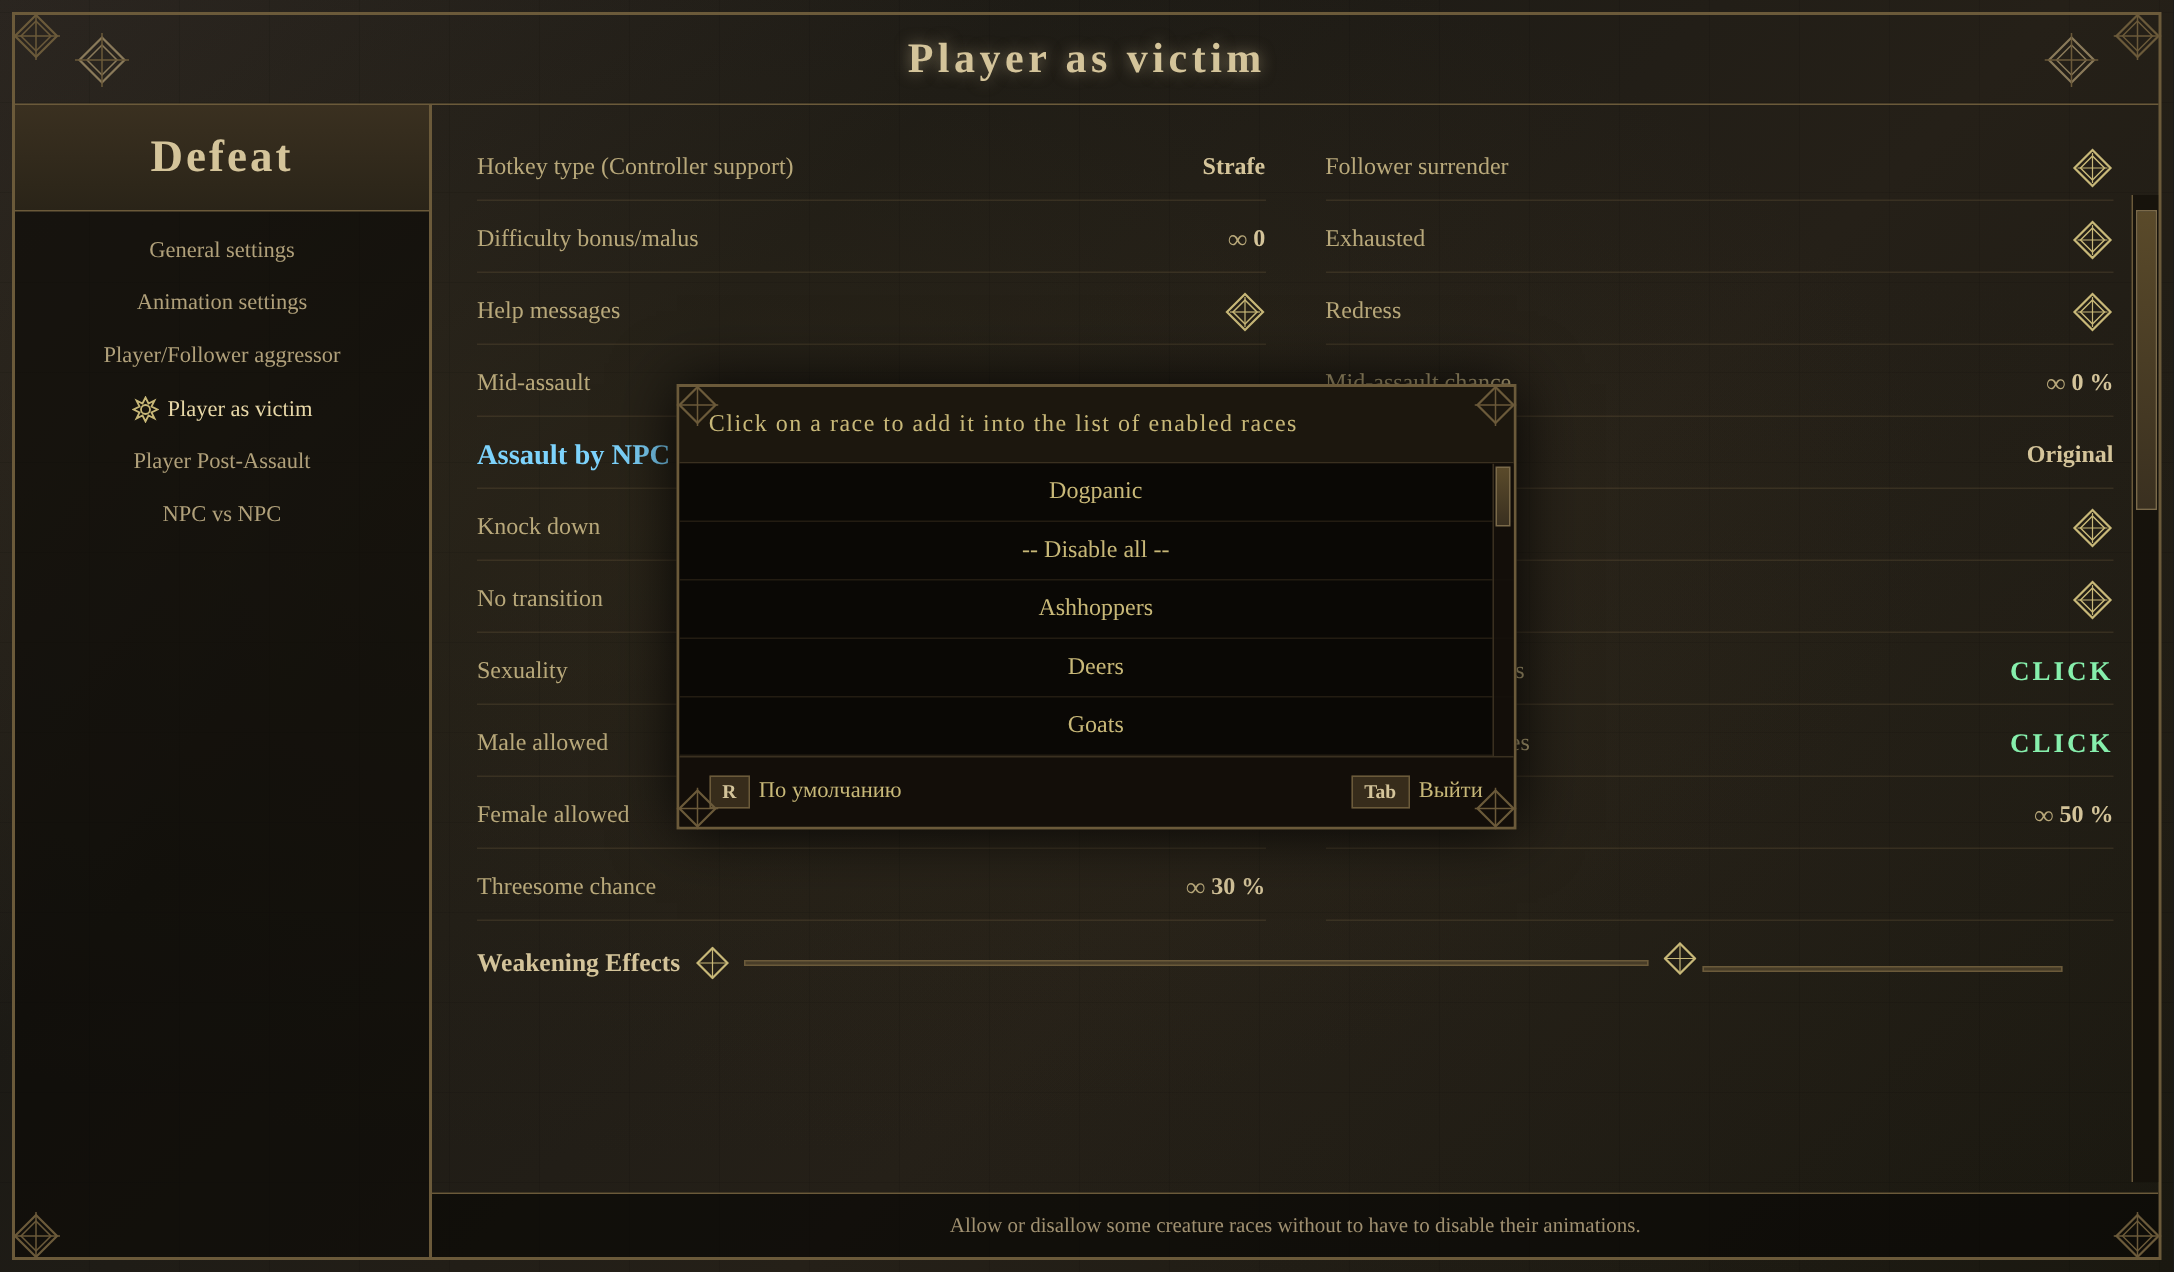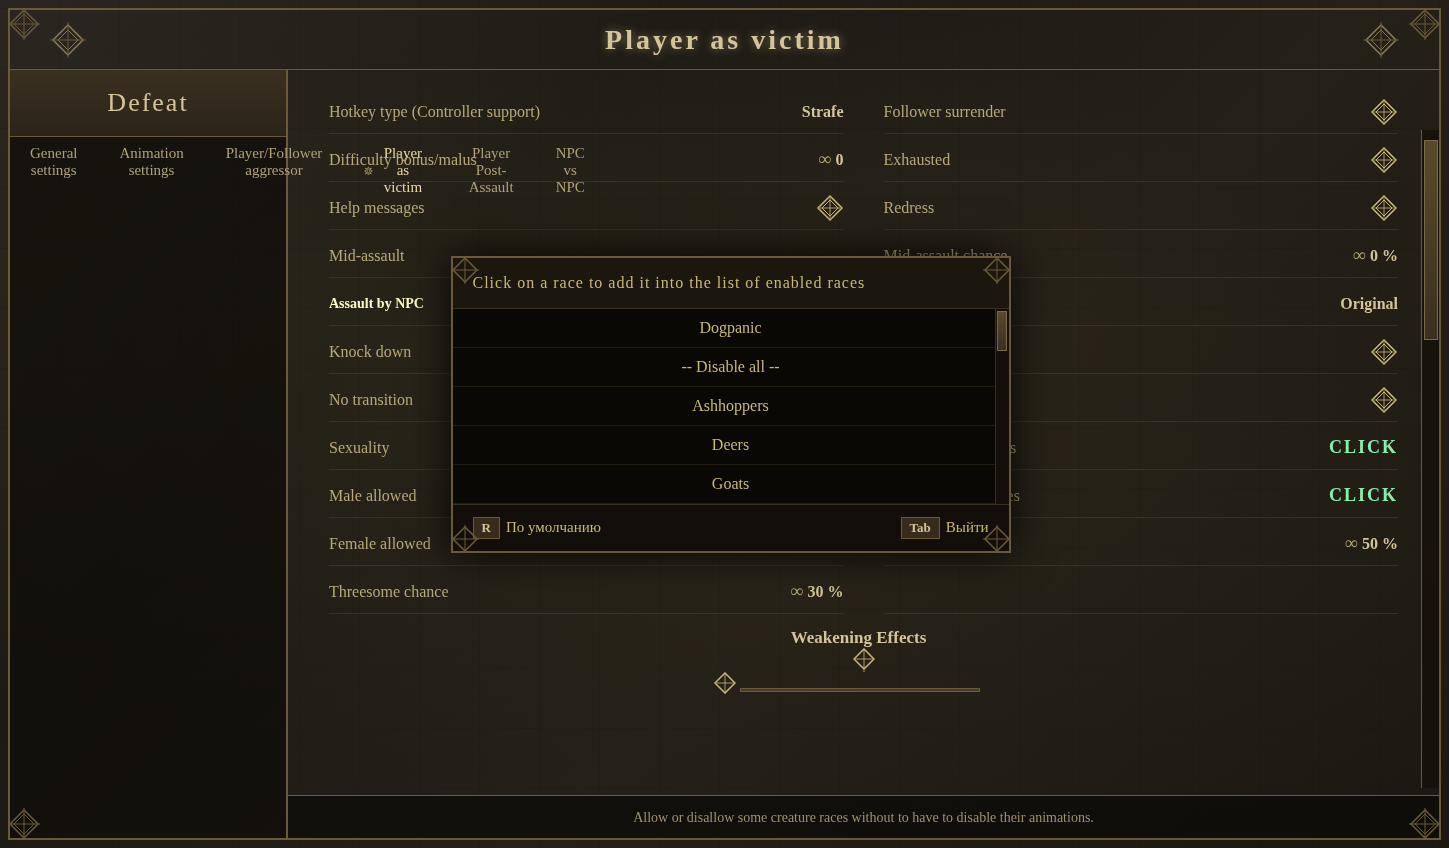--- a/index.html
+++ b/index.html
@@ -110,29 +110,29 @@
 
     .sidebar-defeat {
       background: linear-gradient(to bottom, #3a3020, #2a2418);
       border-bottom: 1px solid #6b5a3a;
       padding: 18px 20px;
       text-align: center;
     }
 
     .sidebar-defeat-text {
       color: #d4c49a;
-      font-size: 26px;
-      font-weight: normal;
+      font-size: 30px;
+      font-weight: bold;
       letter-spacing: 2px;
     }
 
     .sidebar-nav {
       display: flex;
-      flex-direction: row;
-      padding: 0 0;
+      flex-direction: column;
+      padding: 10px 0;
       gap: 2px;
     }
 
     .sidebar-item {
       padding: 8px 20px;
       color: #b0a07a;
       font-size: 15px;
       cursor: pointer;
       text-align: center;
       transition: color 0.2s;
@@ -150,21 +150,21 @@
     .main-content {
       flex: 1;
       display: flex;
       flex-direction: column;
       overflow: hidden;
       position: relative;
     }
 
     .content-area {
       flex: 1;
-      padding: 20px 41px;
+      padding: 20px 30px;
       overflow-y: auto;
       position: relative;
     }
 
     
     .settings-columns {
       display: grid;
       grid-template-columns: 1fr 1fr;
       gap: 4px 40px;
     }
@@ -177,23 +177,23 @@
       border-bottom: 1px solid rgba(107,90,58,0.3);
       min-height: 44px;
     }
 
     .setting-label {
       color: #b8a87a;
       font-size: 16px;
     }
 
     .setting-label.bold-label {
-      color: #fef9c3;
+      color: #7dd3fc;
       font-weight: bold;
-      font-size: 14px;
+      font-size: 19px;
     }
 
     .setting-value {
       color: #d4c49a;
       font-size: 16px;
       font-weight: bold;
       display: flex;
       align-items: center;
       gap: 4px;
     }
@@ -201,21 +201,20 @@
     .infinity-sym {
       color: #b8a87a;
       font-size: 18px;
     }
 
     
     .weakening-row {
       display: flex;
       align-items: center;
       padding: 10px 0;
-      flex-direction: column;
     }
 
     .weakening-label {
       color: #d4c49a;
       font-size: 17px;
       font-weight: bold;
       margin-right: 10px;
     }
 
     .slider-track {

